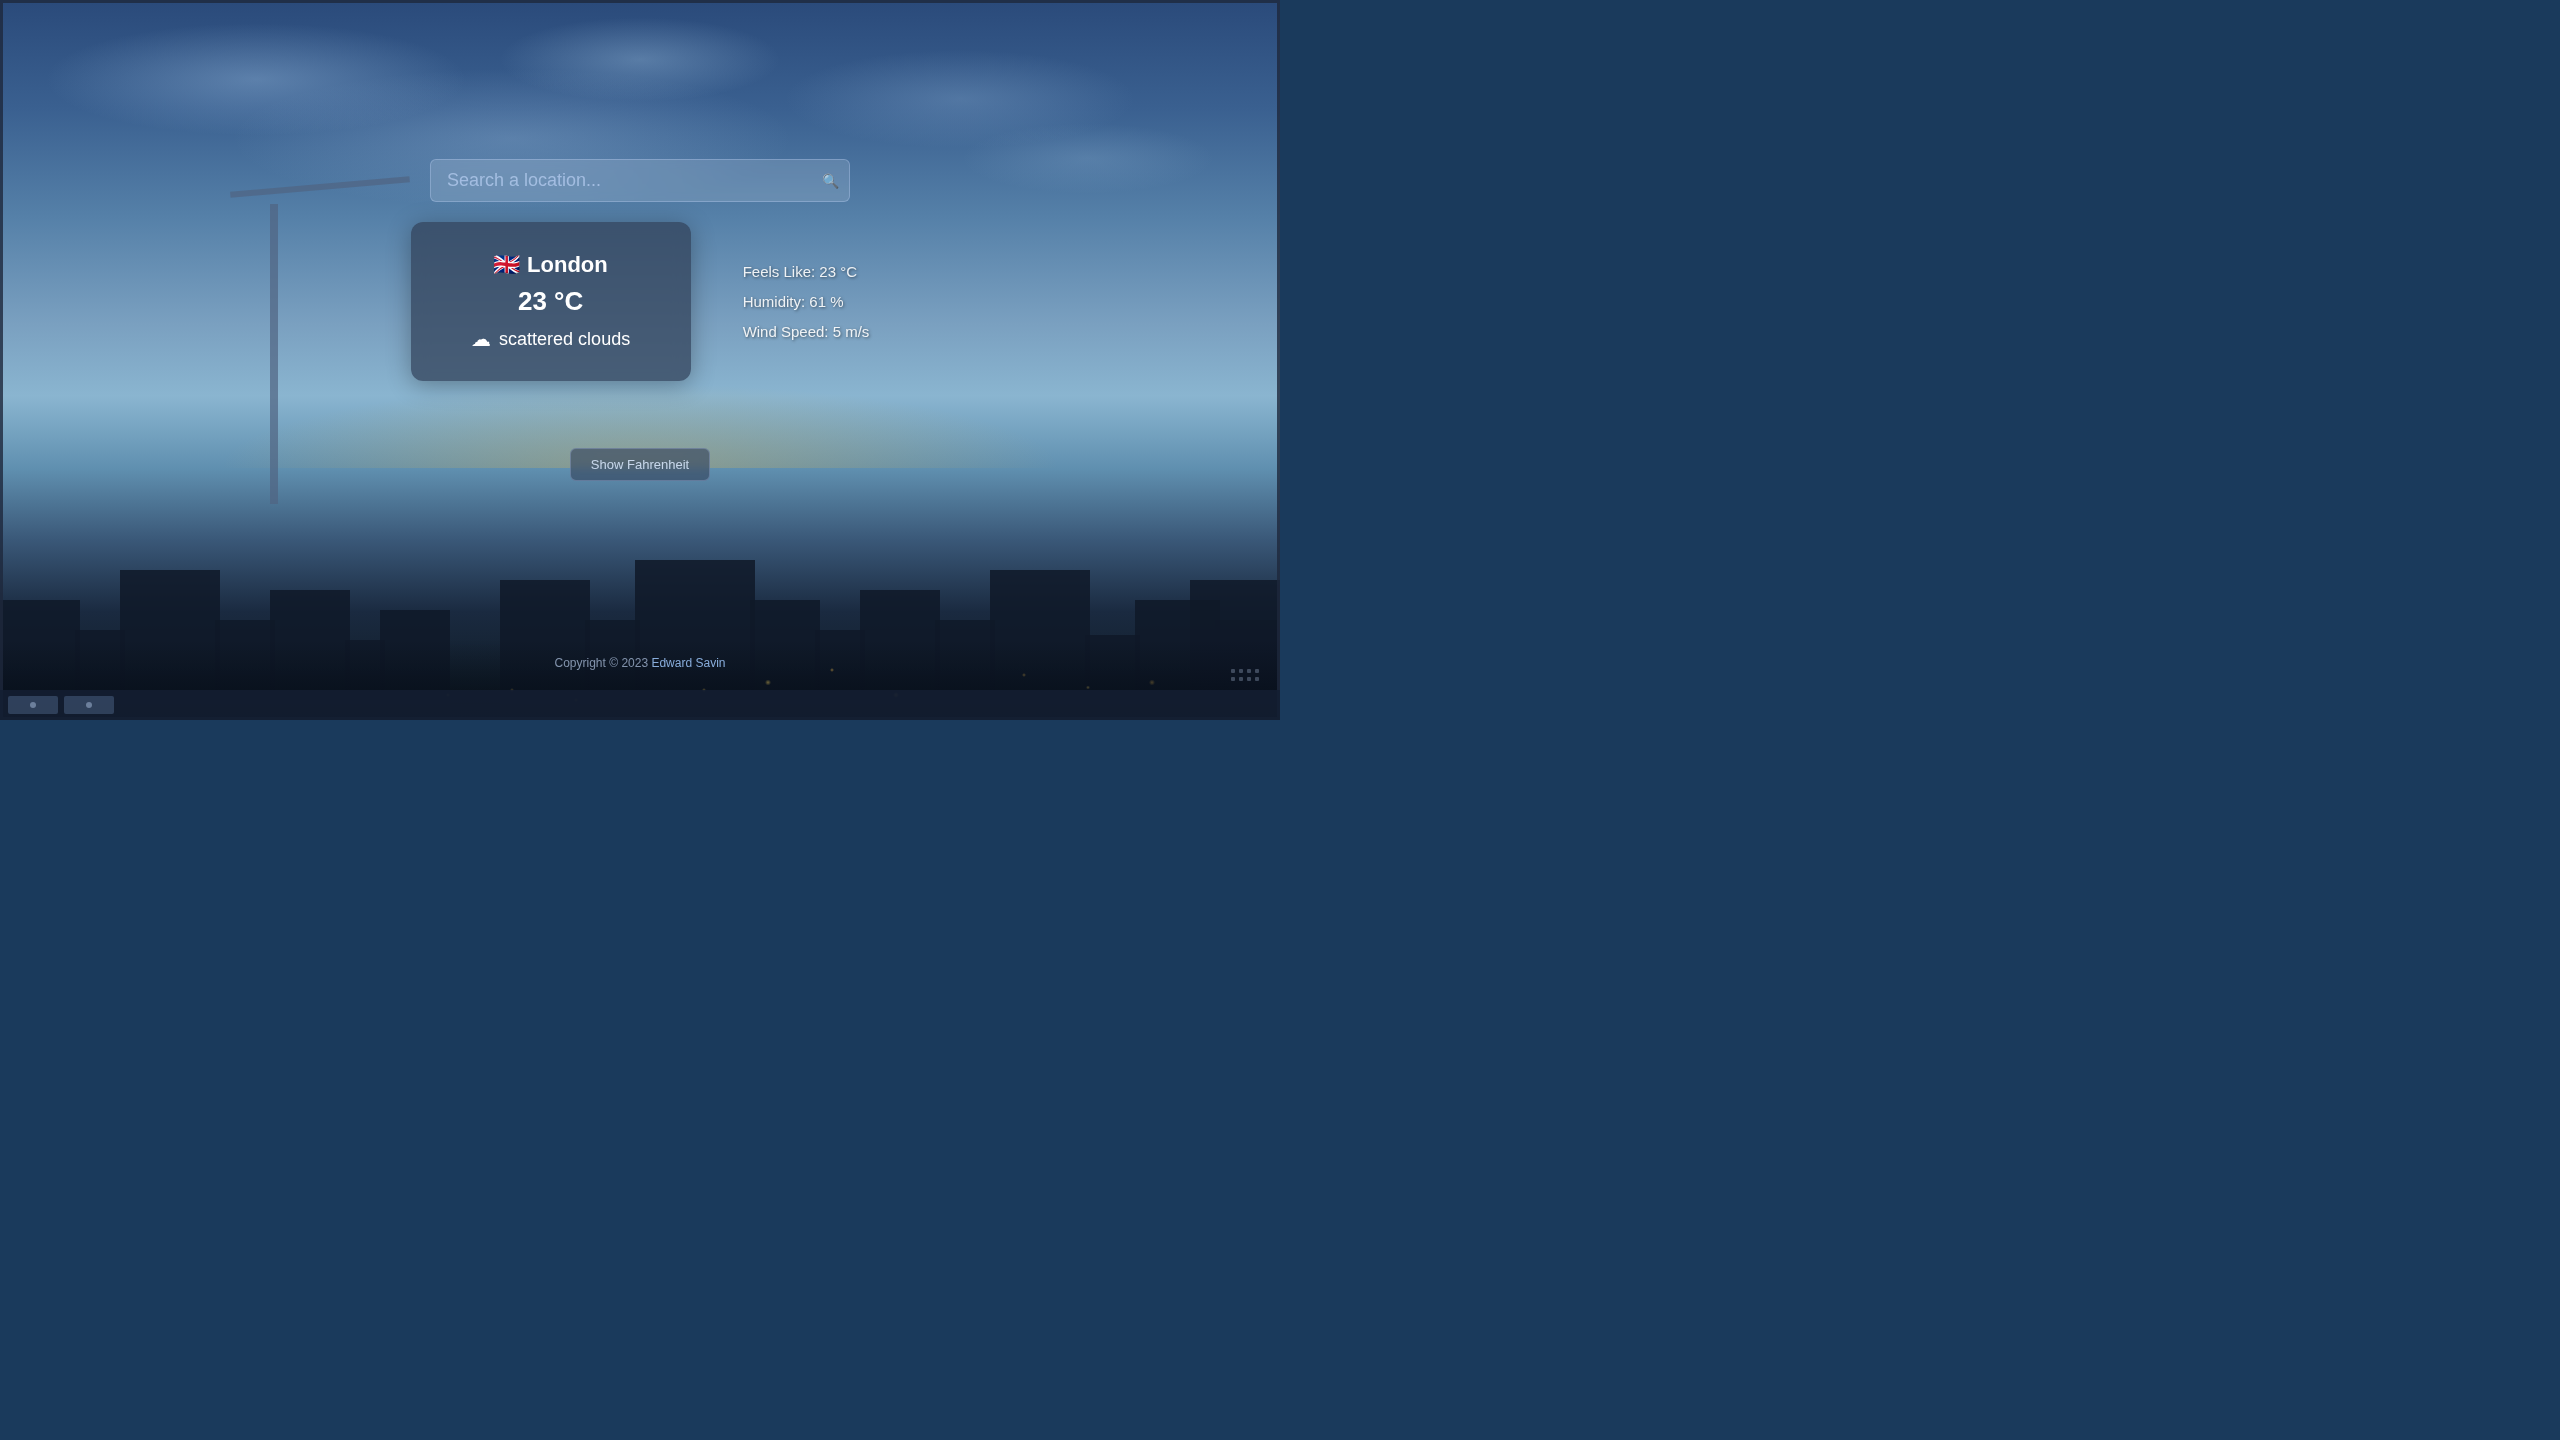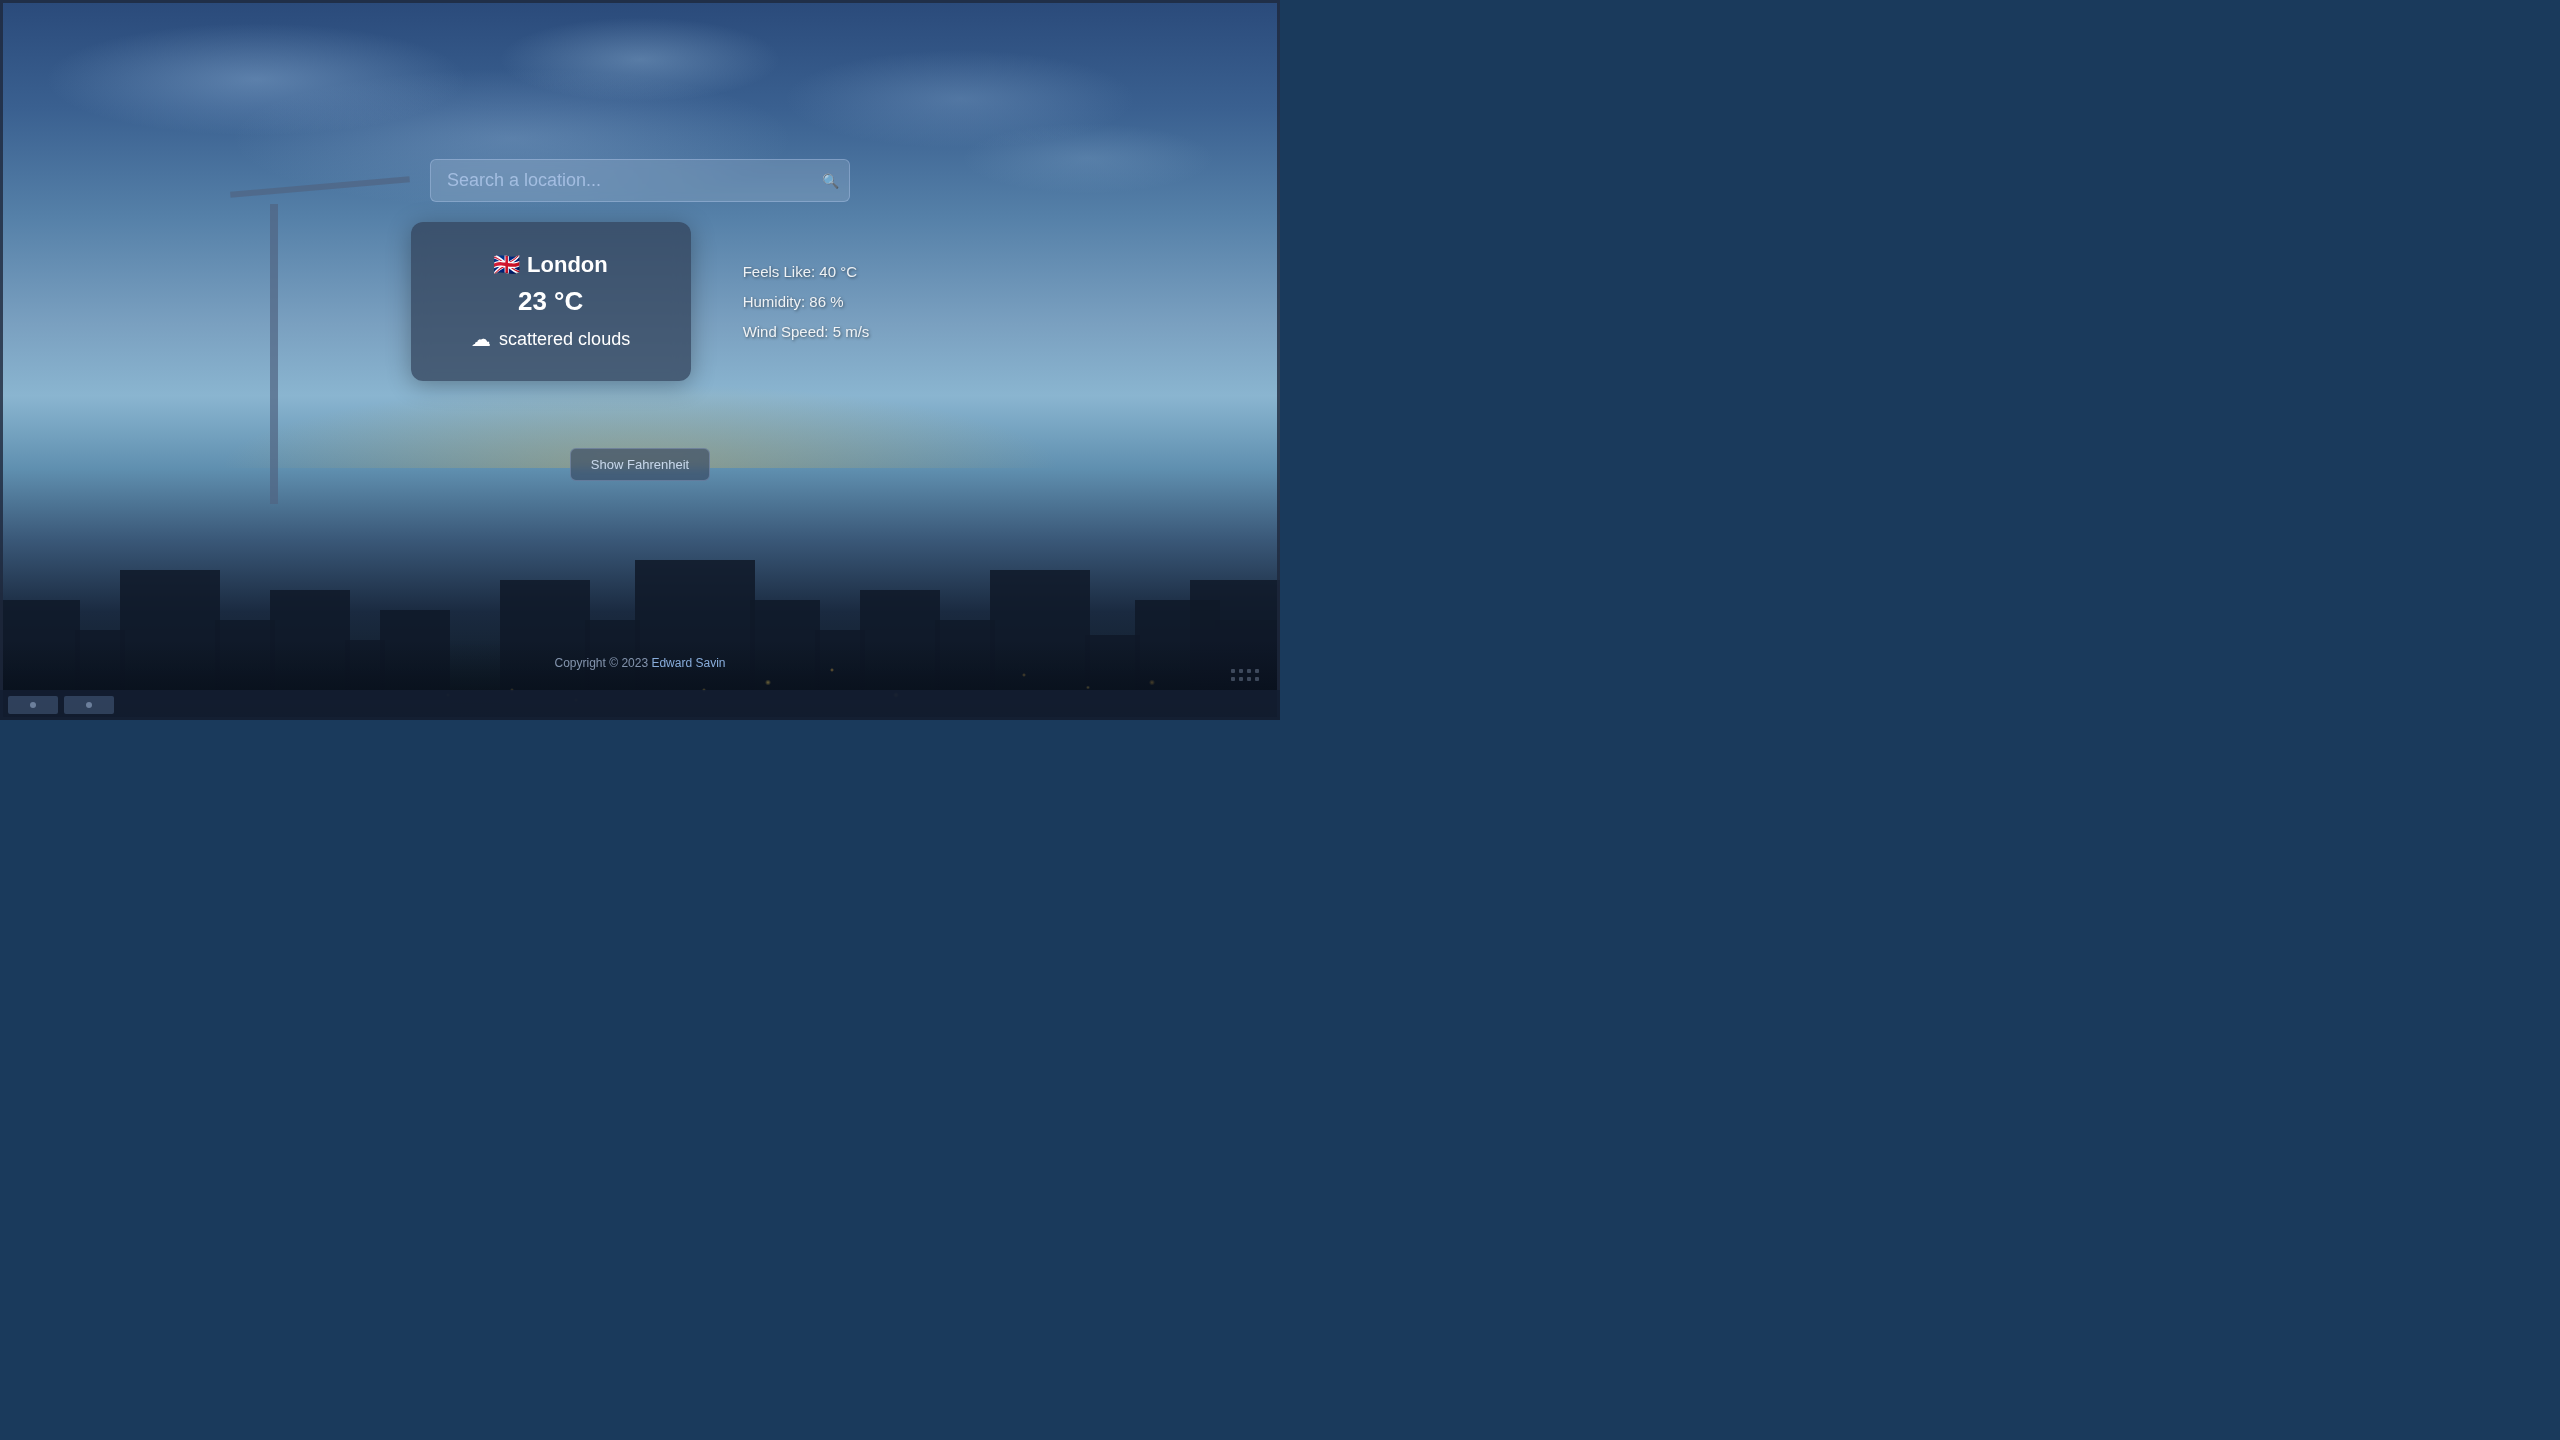--- a/index.html
+++ b/index.html
@@ -376,22 +376,22 @@
         <span>London</span>
       </div>
       <div class="weather-temp">23 °C</div>
       <div class="weather-desc">
         <span class="cloud-icon">☁</span>
         <span>scattered clouds</span>
       </div>
     </div>
 
     <div class="weather-details">
-      <div><span>Feels Like: 40 °C</span></div>
-      <div><span>Humidity: 86 %</span></div>
+      <div><span>Feels Like: 23 °C</span></div>
+      <div><span>Humidity: 61 %</span></div>
       <div><span>Wind Speed: 5 m/s</span></div>
     </div>
 
   </div>
 
   <button class="fahrenheit-btn">Show Fahrenheit</button>
 
 </div>
 
 <div class="footer">

